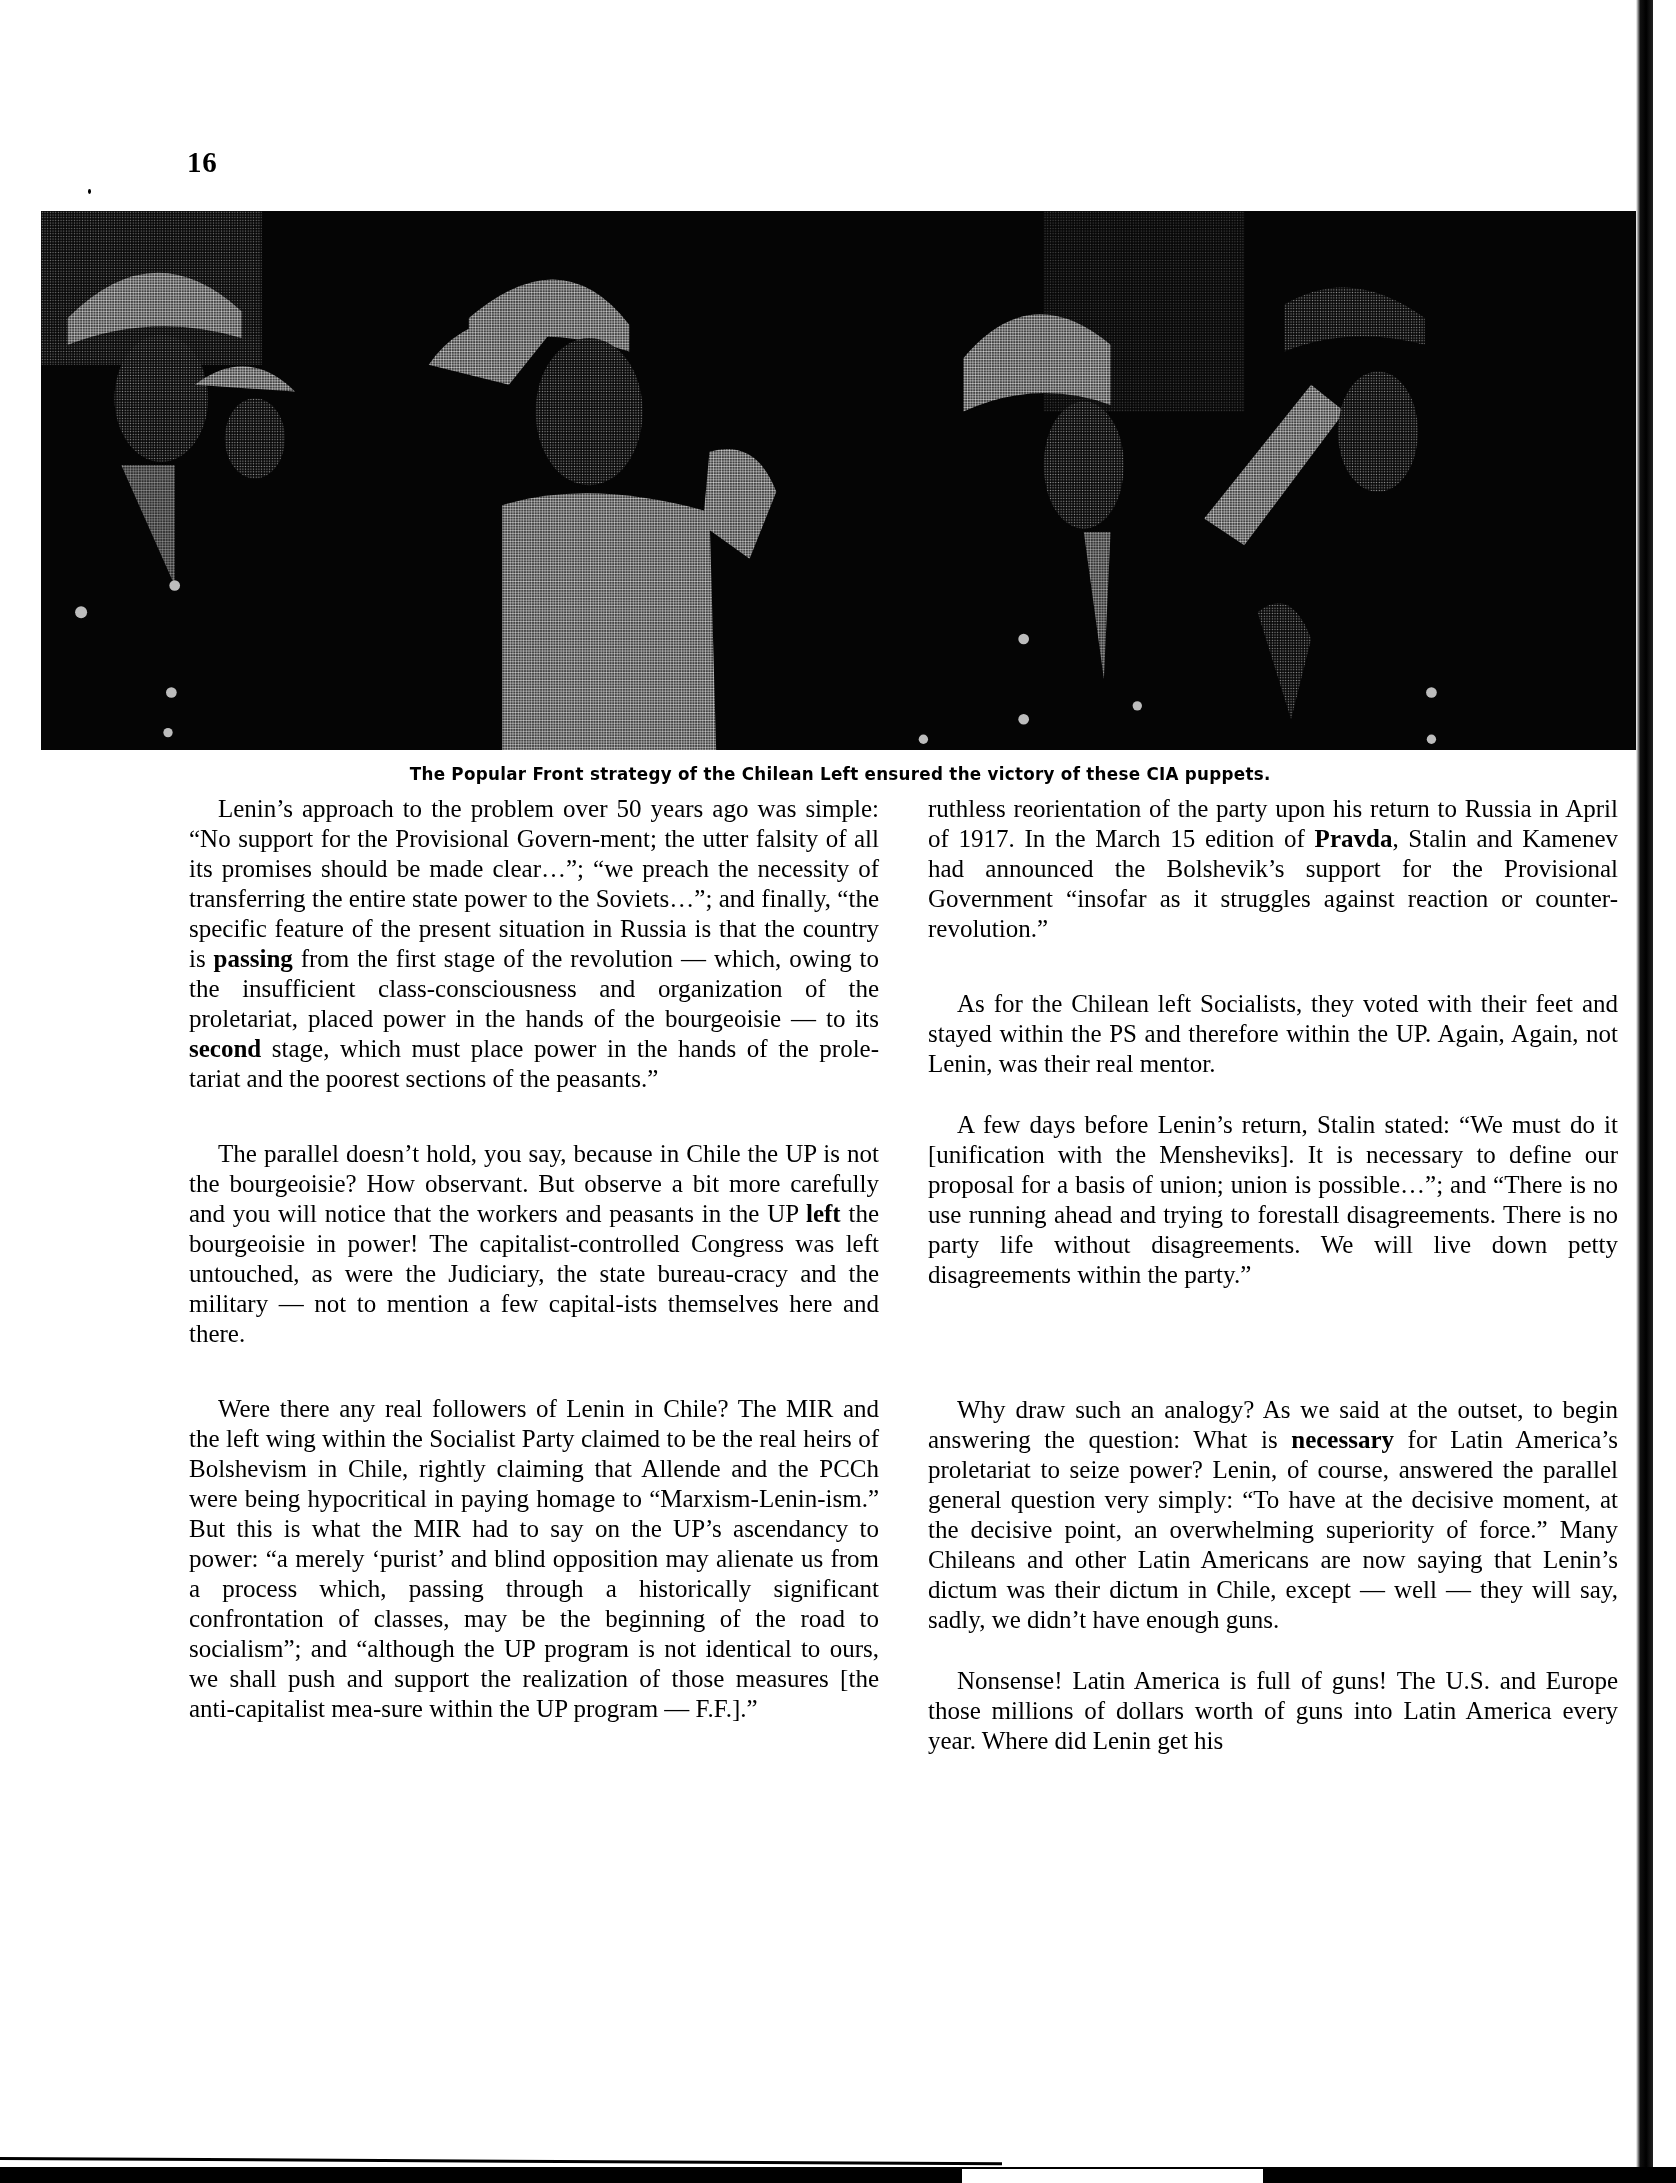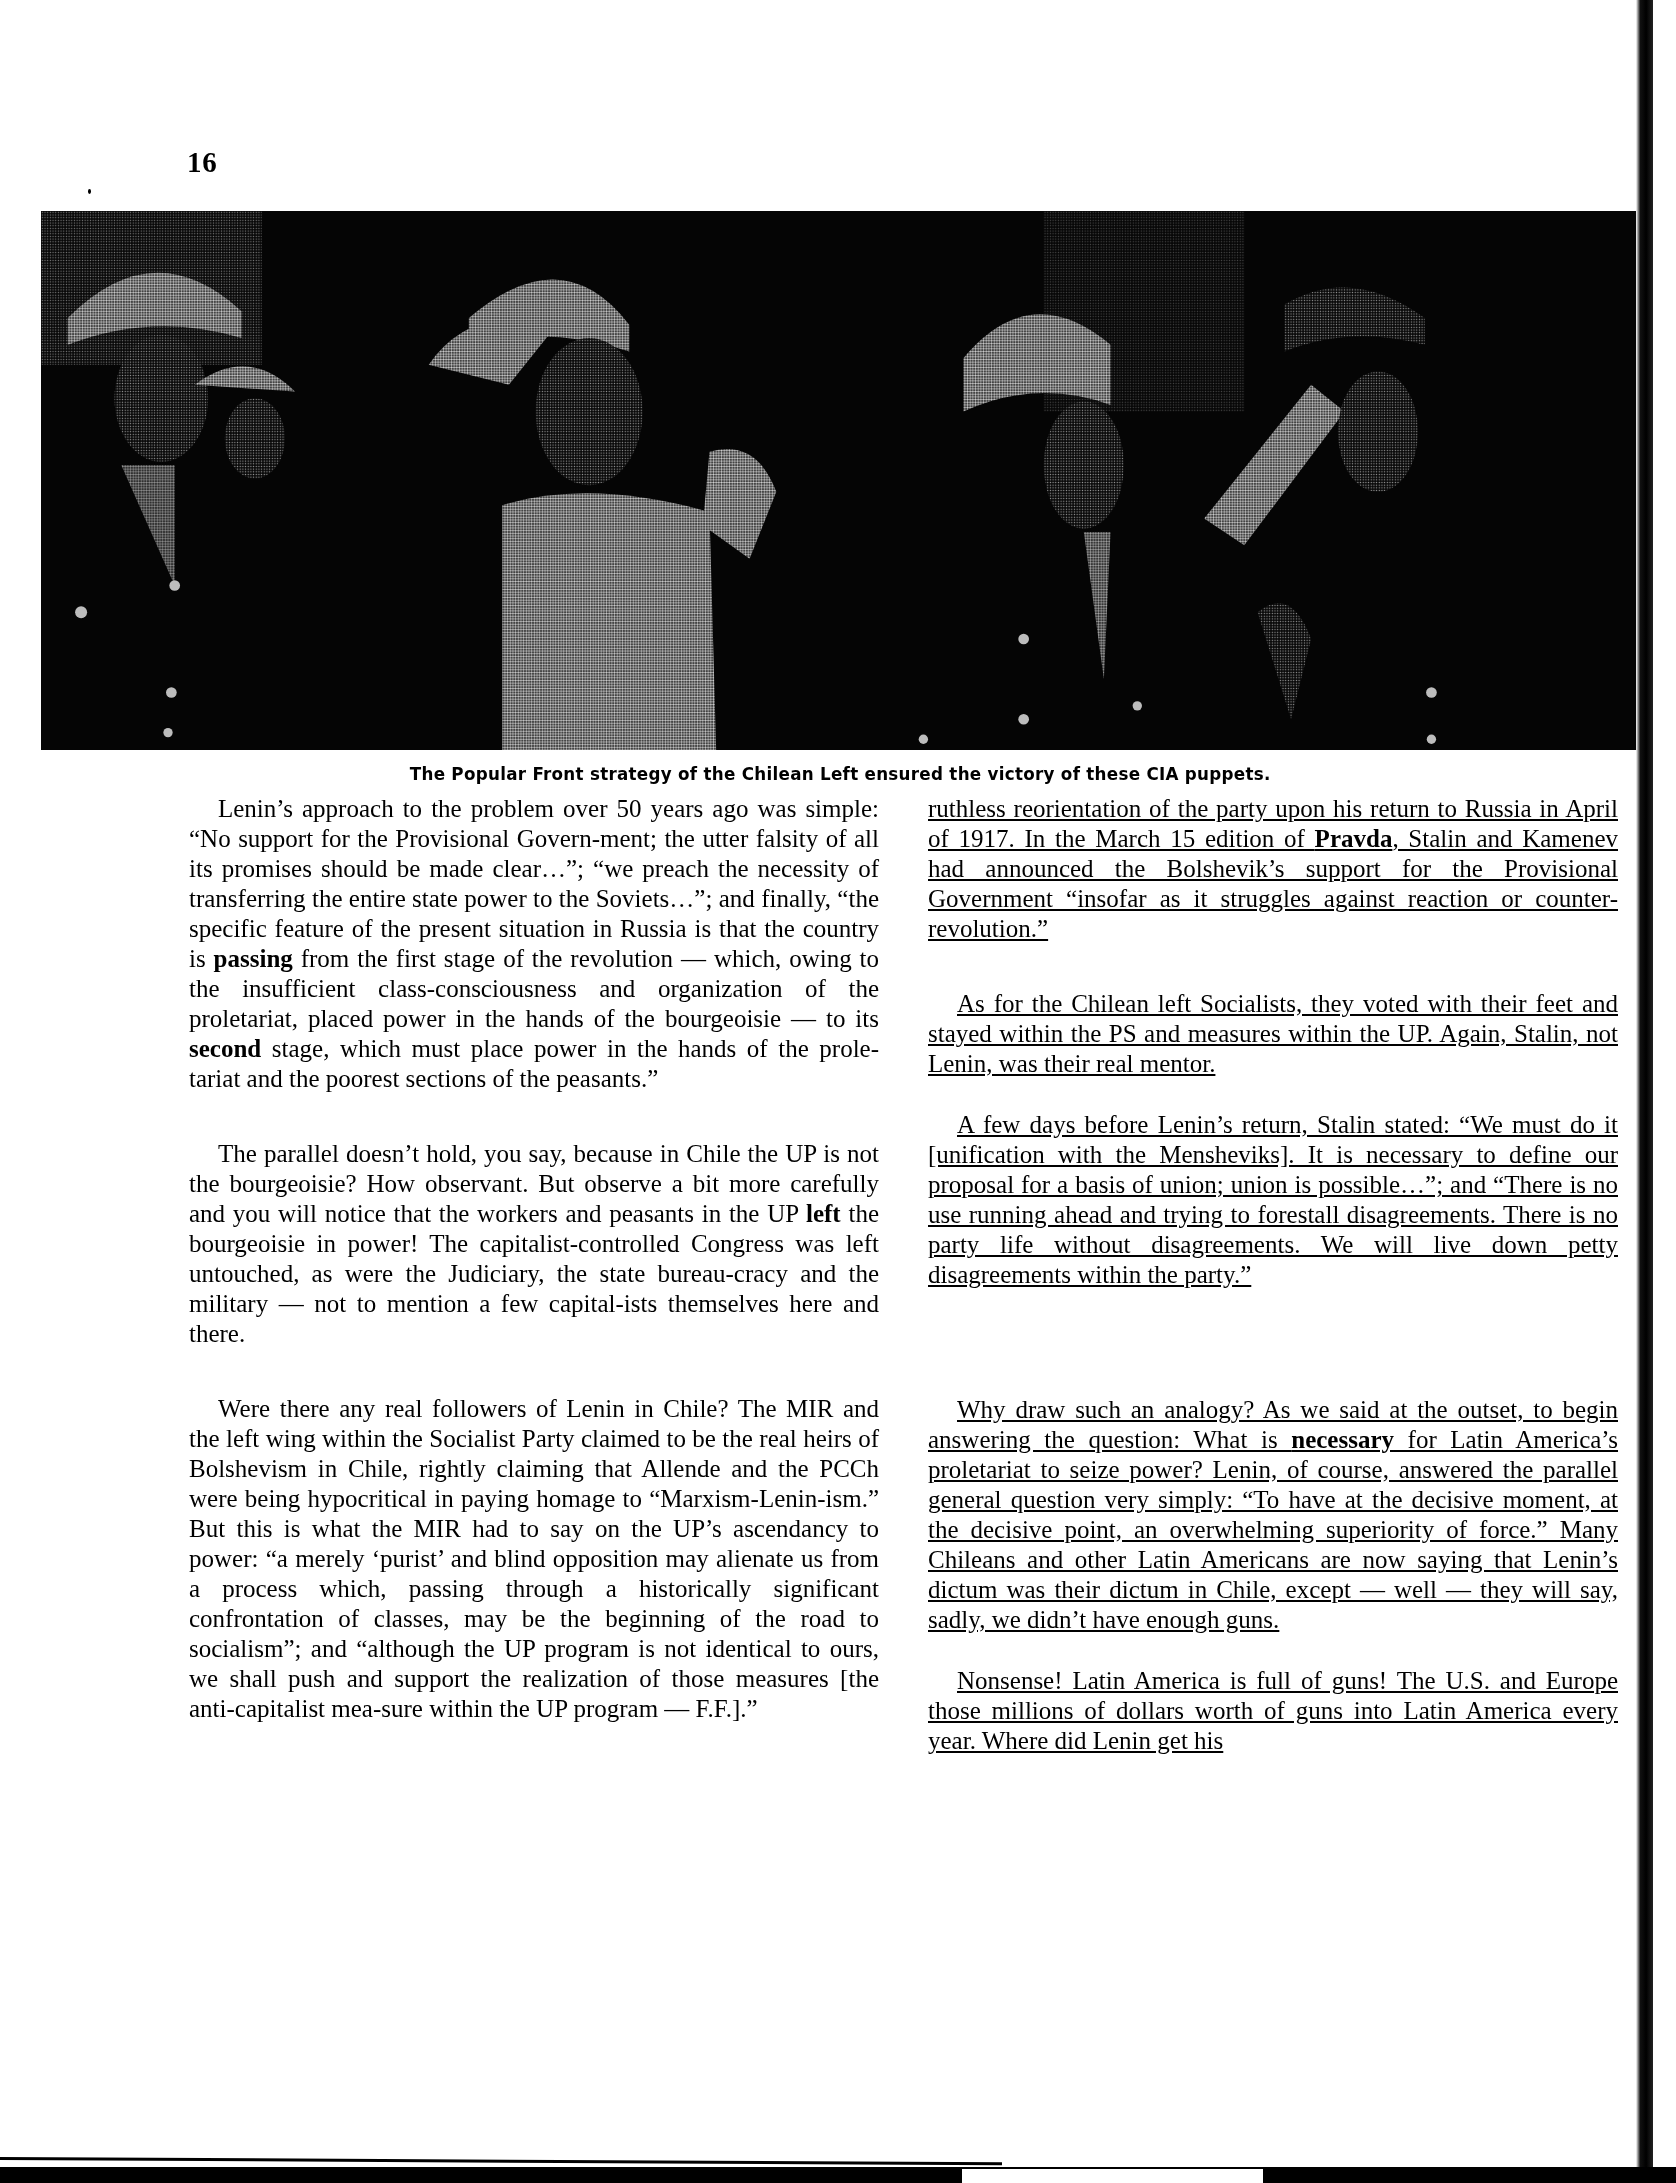--- a/index.html
+++ b/index.html
@@ -22,21 +22,21 @@
     font-family: "DejaVu Sans", "Liberation Sans", sans-serif;
     font-weight: bold; font-size: 18px; letter-spacing: 0.3px;
     transform: scaleX(0.93); transform-origin: 869px 0;
   }
   .column {
     position: absolute; top: 794px; width: 690px;
     font-size: 25px; line-height: 30px; text-align: justify;
     hyphens: manual;
   }
   .col-left { left: 189px; }
-  .col-right { left: 928px; text-decoration: underline; }
+  .col-right { left: 928px; }
   .column p { margin: 0; text-indent: 29px; }
   .column p.cont { text-indent: 0; }
   .column b { font-weight: bold; }
   .gap-s { height: 31px; }
   .gap-m { height: 45px; }
   .gap-l { height: 60px; }
   .right-edge {
     position: absolute; left: 1636px; top: 0; width: 17.4px; height: 2183px;
     background: linear-gradient(to right, #fff 0, #111 25%, #000 60%, #222 100%);
   }
@@ -119,21 +119,21 @@
   <div class="gap-m"></div>
   <p><span>The parallel doesn’t hold, you say, because in Chile the UP is not the bourgeoisie? How observant. But observe a bit more carefully and you will notice that the workers and peasants in the UP </span><b>left</b><span> the bourgeoisie in power! The capitalist-controlled Congress was left untouched, as were the Judiciary, the state bureau-cracy and the military — not to mention a few capital-ists themselves here and there.</span></p>
   <div class="gap-m"></div>
   <p>Were there any real followers of Lenin in Chile? The MIR and the left wing within the Socialist Party claimed to be the real heirs of Bolshevism in Chile, rightly claiming that Allende and the PCCh were being hypocritical in paying homage to “Marxism-Lenin-ism.” But this is what the MIR had to say on the UP’s ascendancy to power: “a merely ‘purist’ and blind opposition may alienate us from a process which, passing through a historically significant confrontation of classes, may be the beginning of the road to socialism”; and “although the UP program is not identical to ours, we shall push and support the realization of those measures [the anti-capitalist mea-sure within the UP program — F.F.].”</p>
   <div class="gap-s"></div>
 </div>
 
 <div class="column col-right">
   <p class="cont"><span>ruthless reorientation of the party upon his return to Russia in April of 1917. In the March 15 edition of </span><b>Pravda</b><span>, Stalin and Kamenev had announced the Bolshevik’s support for the Provisional Government “insofar as it struggles against reaction or counter-revolution.”</span></p>
   <div class="gap-m"></div>
-  <p>As for the Chilean left Socialists, they voted with their feet and stayed within the PS and measures within the UP. Again, Stalin, not Lenin, was their real mentor.</p>
+  <p>As for the Chilean left Socialists, they voted with their feet and stayed within the PS and therefore within the UP. Again, Again, not Lenin, was their real mentor.</p>
   <div class="gap-s"></div>
   <p>A few days before Lenin’s return, Stalin stated: “We must do it [unification with the Mensheviks]. It is necessary to define our proposal for a basis of union; union is possible…”; and “There is no use running ahead and trying to forestall disagreements. There is no party life without disagreements. We will live down petty disagreements within the party.”</p>
   <div class="gap-m"></div>
   <div class="gap-l"></div>
   <p><span>Why draw such an analogy? As we said at the outset, to begin answering the question: What is </span><b>necessary</b><span> for Latin America’s proletariat to seize power? Lenin, of course, answered the parallel general question very simply: “To have at the decisive moment, at the decisive point, an overwhelming superiority of force.” Many Chileans and other Latin Americans are now saying that Lenin’s dictum was their dictum in Chile, except — well — they will say, sadly, we didn’t have enough guns.</span></p>
   <div class="gap-s"></div>
   <p>Nonsense! Latin America is full of guns! The U.S. and Europe those millions of dollars worth of guns into Latin America every year. Where did Lenin get his</p>
 </div>
 
 <div class="right-edge"></div>

